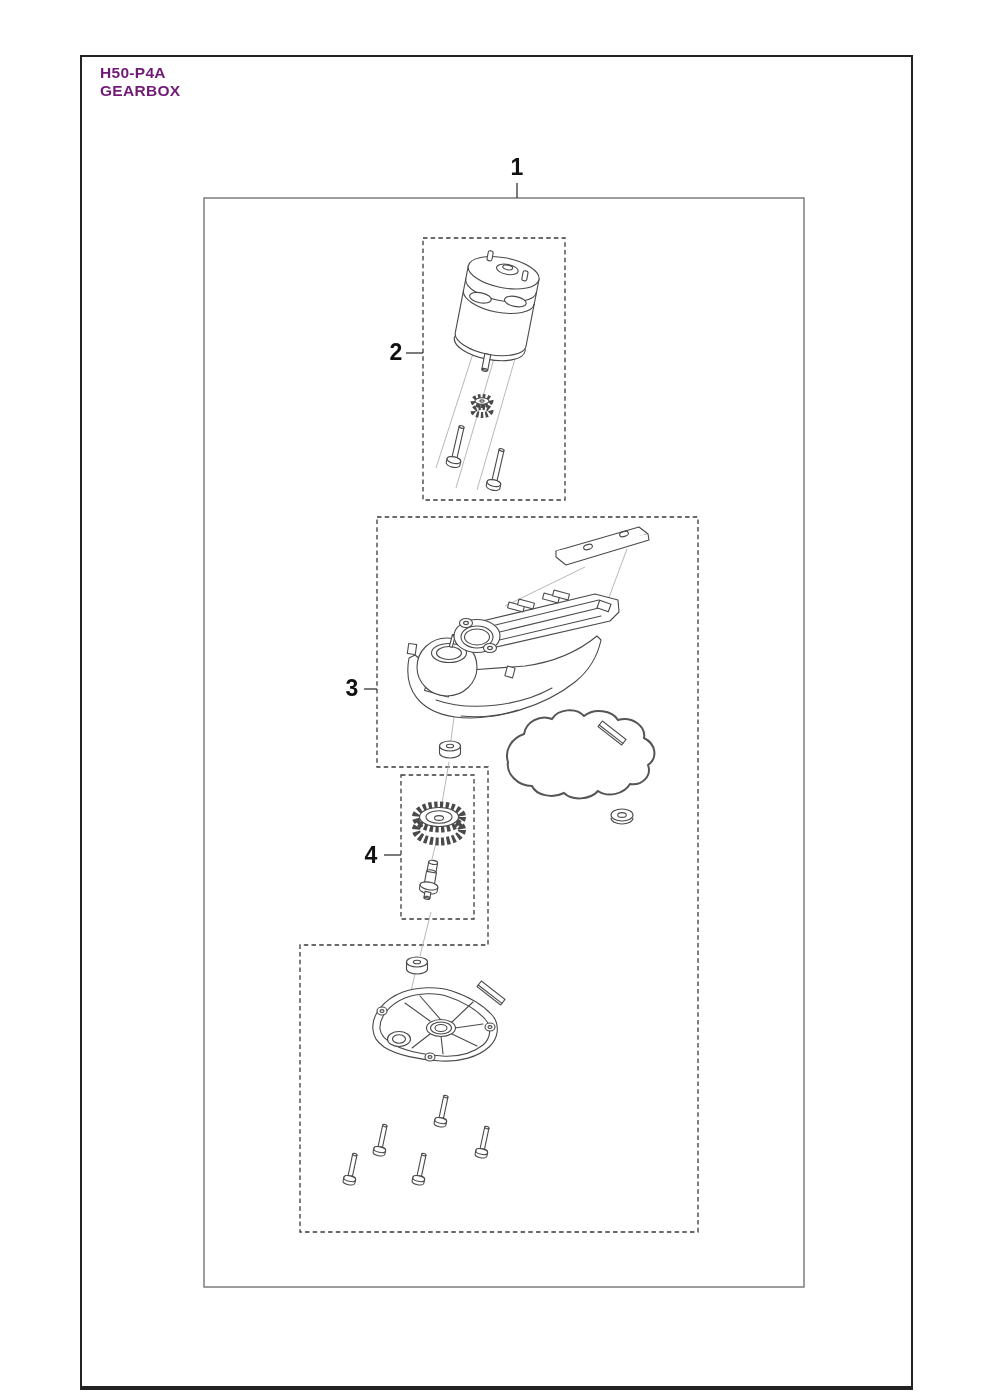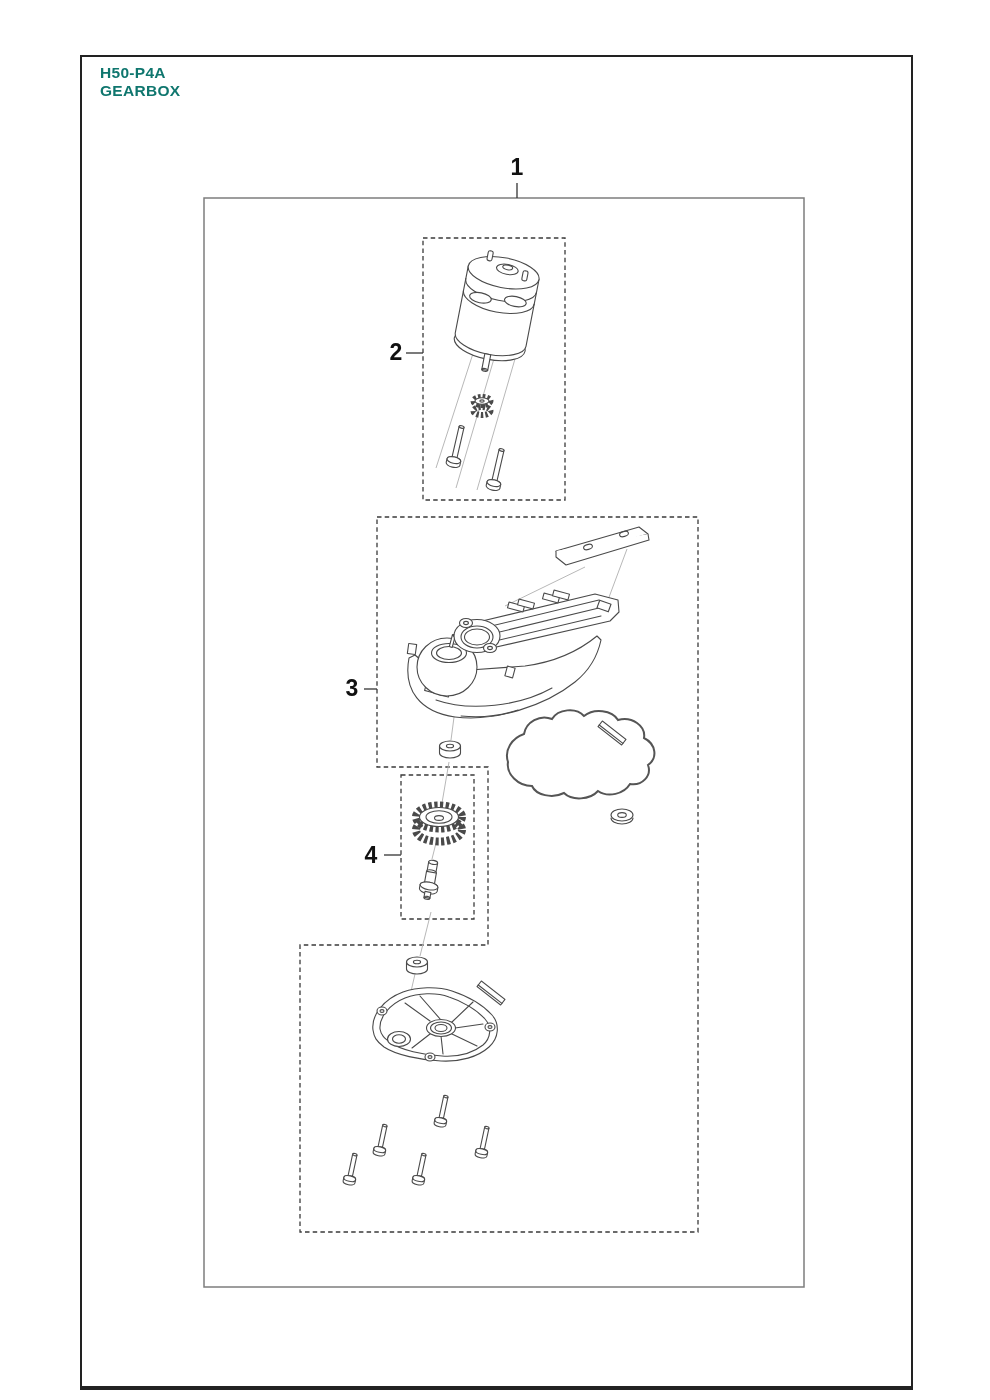--- a/index.html
+++ b/index.html
@@ -1,20 +1,20 @@
 <!DOCTYPE html>
 <html><head>
 <meta charset="utf-8">
 <style>
   html,body{margin:0;padding:0;background:#fff;}
   .canvas{position:relative;width:990px;height:1400px;background:#ffffff;overflow:hidden;
           font-family:"Liberation Sans",sans-serif;}
   .page-frame{position:absolute;left:80px;top:55px;width:829px;height:1329px;
               border:2px solid #222;border-bottom-width:4px;background:#fff;}
-  .title-block{position:absolute;left:100px;top:64px;color:#0f766e;
+  .title-block{position:absolute;left:100px;top:64px;color:#701a75;
                font-weight:bold;font-size:15.5px;line-height:17.5px;letter-spacing:.3px;}
   .callout{position:absolute;transform:translate(-50%,-50%);color:#111;
            font-weight:bold;font-size:23px;line-height:23px;}
   svg{position:absolute;left:0;top:0;}
   .pl{stroke:#4a4a4a;stroke-width:1.1;fill:none;stroke-linecap:round;stroke-linejoin:round;}
   .pw{stroke:#4a4a4a;stroke-width:1.1;fill:#ffffff;stroke-linejoin:round;}
   .guide{stroke:#b8b8b8;stroke-width:1;fill:none;}
   .dashbox{stroke:#3a3a3a;stroke-width:1.3;fill:none;stroke-dasharray:4.5 3.2;}
   .mainbox{stroke:#7d7d7d;stroke-width:1.5;fill:none;}
   .leader{stroke:#333;stroke-width:1.3;fill:none;}

